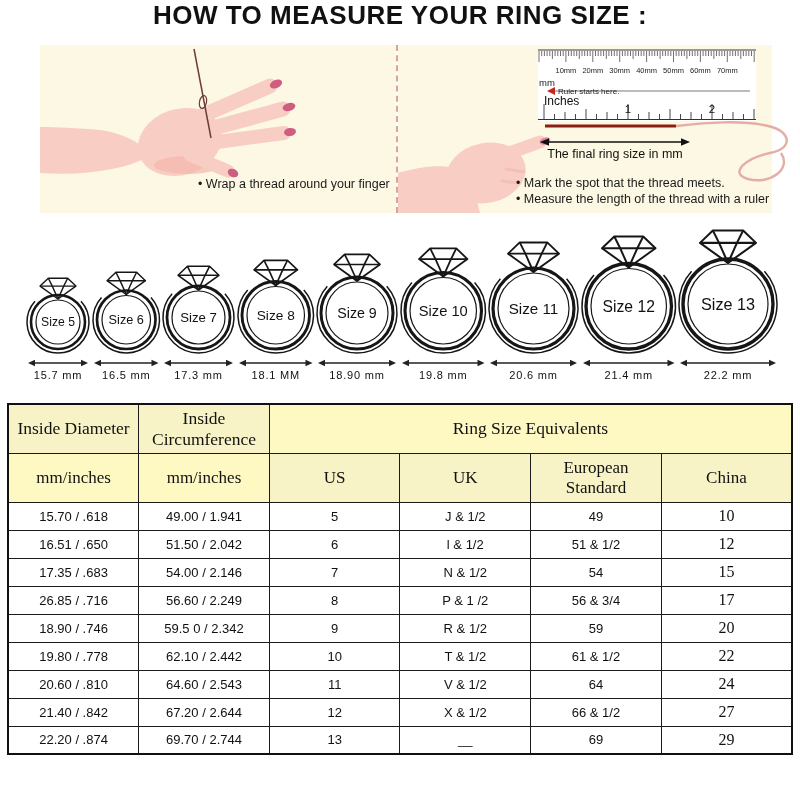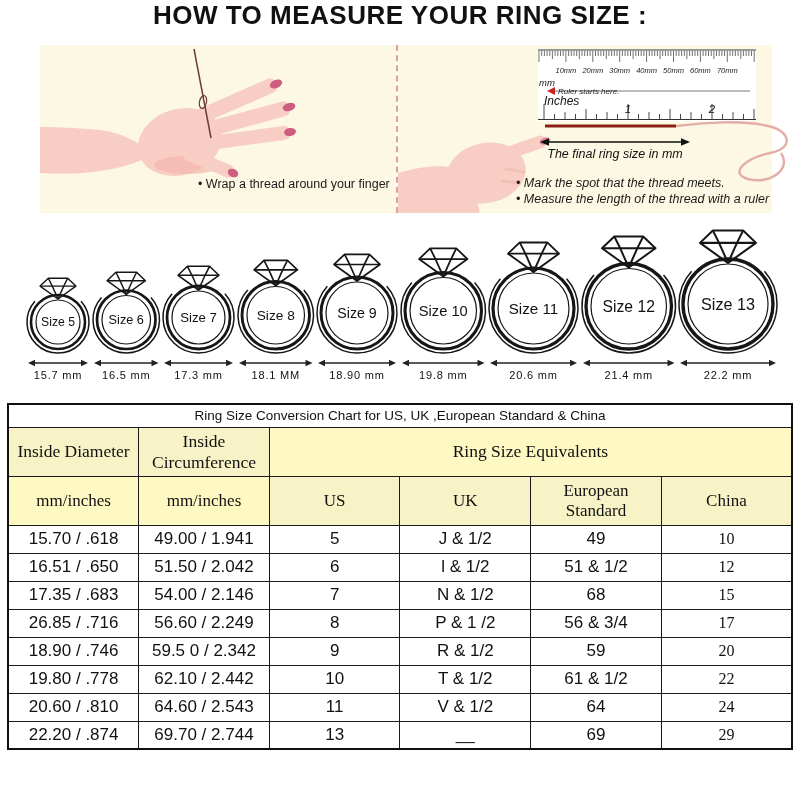--- a/index.html
+++ b/index.html
@@ -16,21 +16,21 @@
   }
 
   .panels {
     display: flex;
     margin: 14px 0 0 40px;
     width: 732px;
     height: 168px;
   }
   .panel { position: relative; background: #fcf8e3; height: 168px; }
   .panel.left  { width: 356px; }
-  .panel.right { width: 374px; font-style: italic; }
+  .panel.right { width: 374px; }
   .panel svg { position: absolute; left: 0; top: 0; overflow: visible; }
   .divider { width: 2px; border-left: 2px dashed #d9a49c; height: 168px; }
 
   .caption { position: absolute; font-size: 12.5px; color: #1a1a1a; white-space: nowrap; }
   .cap-left { left: 158px; top: 132px; }
   .cap-r1 { left: 118px; top: 131px; }
   .cap-r2 { left: 118px; top: 147px; }
 
   .rings {
     display: flex;
@@ -53,21 +53,21 @@
     text-align: center;
     vertical-align: middle;
     color: #111;
   }
   table.conv { border: 2px solid #111; }
   td.t-title { font-size: 13.5px; font-family: "Liberation Sans", sans-serif; height: 23px; background: #fff; }
   td.gh { font-family: "Liberation Serif", serif; font-size: 17.5px; height: 49px; }
   td.sh { font-family: "Liberation Serif", serif; font-size: 17px; height: 49px; line-height: 1.15; }
   td.yellow { background: #f7f3c6; }
   td.cream  { background: #fef9c3; }
-  tbody td { font-size: 17px; height: 28px; background: #fff; font-family: "Liberation Sans", sans-serif; }
+  tbody td { font-size: 13px; height: 28px; background: #fff; font-family: "Liberation Sans", sans-serif; }
   tbody td.china { font-family: "Liberation Serif", serif; font-size: 16px; }
 </style>
 </head>
 <body>
 
 <div class="page">
 
   <h1 class="title">HOW TO MEASURE YOUR RING SIZE :</h1>
 
   <div class="panels">
@@ -390,23 +390,20 @@
           <line x1="7" y1="138" x2="93" y2="138" stroke="#222" stroke-width="1.4"></line>
           <polygon points="2,138 9,134.8 9,141.2" fill="#222"></polygon>
           <polygon points="98,138 91,134.8 91,141.2" fill="#222"></polygon>
           <text x="50" y="154" font-size="11" letter-spacing="0.8" text-anchor="middle" fill="#111" font-family="Liberation Sans, sans-serif">22.2 mm</text>
         </svg></div>
     </div>
 
   <table class="conv">
     <thead>
       <tr>
-        <td colspan="6" class="t-title">Ring Size Conversion Chart for US, UK ,European Standard &amp; China</td>
-      </tr>
-      <tr>
         <td class="gh yellow">Inside Diameter</td>
         <td class="gh yellow">Inside Circumference</td>
         <td colspan="4" class="gh cream">Ring Size Equivalents</td>
       </tr>
       <tr>
         <td class="sh cream">mm/inches</td>
         <td class="sh cream">mm/inches</td>
         <td class="sh yellow">US</td>
         <td class="sh yellow">UK</td>
         <td class="sh yellow">European Standard</td>
@@ -428,21 +425,21 @@
           <td>6</td>
           <td>l &amp; 1/2</td>
           <td>51 &amp; 1/2</td>
           <td class="china">12</td>
         </tr>
         <tr>
           <td>17.35 / .683</td>
           <td>54.00 / 2.146</td>
           <td>7</td>
           <td>N &amp; 1/2</td>
-          <td>68</td>
+          <td>54</td>
           <td class="china">15</td>
         </tr>
         <tr>
           <td>26.85 / .716</td>
           <td>56.60 / 2.249</td>
           <td>8</td>
           <td>P &amp; 1 /2</td>
           <td>56 &amp; 3/4</td>
           <td class="china">17</td>
         </tr>
@@ -464,20 +461,28 @@
         </tr>
         <tr>
           <td>20.60 / .810</td>
           <td>64.60 / 2.543</td>
           <td>11</td>
           <td>V &amp; 1/2</td>
           <td>64</td>
           <td class="china">24</td>
         </tr>
         <tr>
+          <td>21.40 / .842</td>
+          <td>67.20 / 2.644</td>
+          <td>12</td>
+          <td>X &amp; 1/2</td>
+          <td>66 &amp; 1/2</td>
+          <td class="china">27</td>
+        </tr>
+        <tr>
           <td>22.20 / .874</td>
           <td>69.70 / 2.744</td>
           <td>13</td>
           <td>__</td>
           <td>69</td>
           <td class="china">29</td>
         </tr>
       </tbody>
   </table>
 

